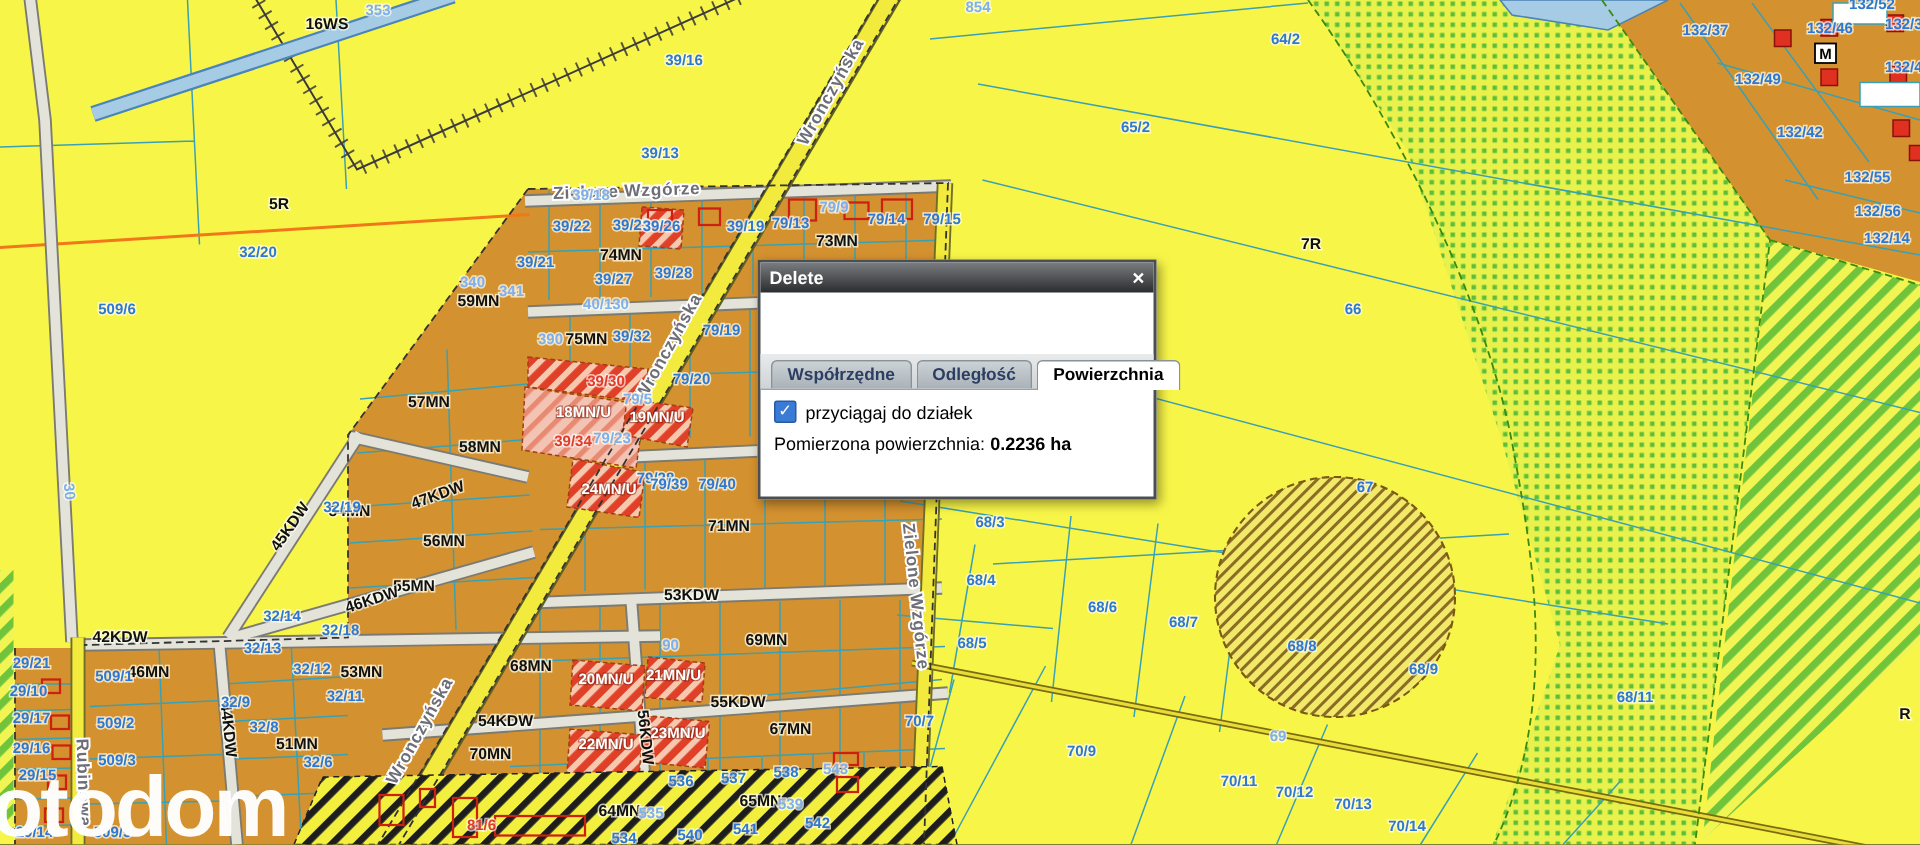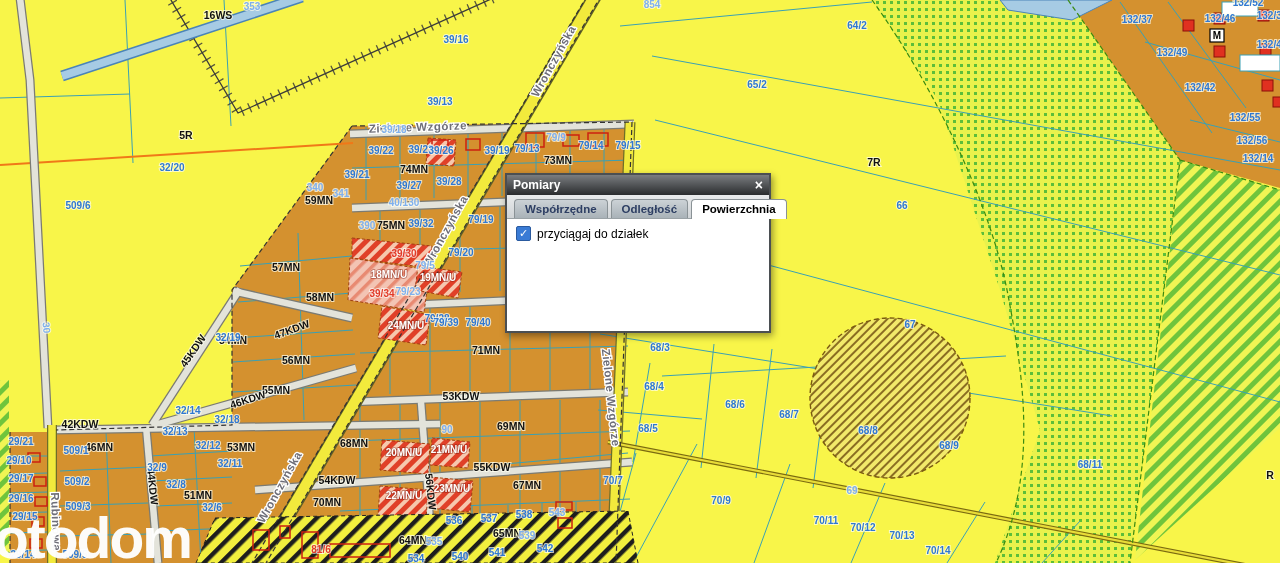--- a/index.html
+++ b/index.html
@@ -15,21 +15,21 @@
   .rd{fill:#e23b28;stroke:rgba(255,255,255,.65);}
   .st{fill:#6e6e78;font-size:11.5px;stroke:#ffffff;stroke-width:2.6px;letter-spacing:.5px;}
   .bx{fill:#000;font-size:10px;}
   .lblbox{fill:#fff;stroke:#000;stroke-width:1.2px;}
 
   
   #dlg{position:absolute;left:505px;top:173px;width:266px;height:160px;background:#fff;border:2px solid #4b4f52;box-shadow:2px 3px 7px rgba(0,0,0,.4);box-sizing:border-box;}
   #dlg .tbar{height:20px;background:linear-gradient(#7a7d80,#2a2c2e);display:flex;align-items:center;padding:0 6px;}
   #dlg .tbar .ttl{color:#fff;font-size:12px;font-weight:bold;flex:1;}
   #dlg .tbar .x{color:#fff;font-size:14px;font-weight:bold;cursor:pointer;line-height:14px;}
-  #dlg .tabs{height:23px;background:linear-gradient(#e9ebec,#cfd3d6);border-bottom:1px solid #9aa2a6;display:flex;align-items:flex-end;padding:0 0 0 7px;}
+  #dlg .tabs{height:23px;background:linear-gradient(#e9ebec,#cfd3d6);border-bottom:1px solid #9aa2a6;display:flex;align-items:flex-end;padding:0 0 0 7px;margin-top:41px;}
   #dlg .tab{font-size:11.5px;font-weight:bold;color:#2d3e63;background:linear-gradient(#ccd2d6,#a9b2b8);border:1px solid #8a9296;border-bottom:none;border-radius:4px 4px 0 0;padding:3px 10px 3px;margin-right:3px;cursor:pointer;}
   #dlg .tab.on{background:#fff;color:#000;position:relative;top:1px;padding-bottom:4px;}
   #dlg .body{padding:7px 9px;font-size:12px;color:#000;}
   #dlg .row{margin-bottom:7px;display:flex;align-items:center;}
   #dlg .cb{width:13px;height:13px;background:#3a7bd5;border:1px solid #2a5a9f;border-radius:2px;color:#fff;font-size:11px;line-height:13px;text-align:center;margin-right:6px;cursor:pointer;flex:0 0 auto;}
   #dlg .val{font-weight:bold;}
   #dlg .lnk{color:#3a7bd5;cursor:pointer;}
 
   
   #wm{position:absolute;left:-6px;top:505px;color:#fff;font-size:57px;font-weight:bold;letter-spacing:-2px;opacity:.97;user-select:none;}
@@ -343,30 +343,34 @@
         <text x="404" y="499" class="lbl wh">22MN/U</text>
         <text x="452" y="492" class="lbl wh">23MN/U</text>
         <text x="321" y="553" class="lbl rd">81/6</text>
         <text x="404" y="257" class="lbl rd">39/30</text>
         <text x="382" y="297" class="lbl rd">39/34</text>
       </g>
   </svg>
 
   <div id="dlg">
     <div class="tbar">
-      <span class="ttl">Pomiary</span>
+      <span class="ttl">Delete</span>
       <span class="x">×</span>
     </div>
     <div class="tabs">
       <span class="tab">Współrzędne</span>
       <span class="tab">Odległość</span>
       <span class="tab on">Powierzchnia</span>
     </div>
     <div class="body">
       <div class="row">
         <span class="cb">✓</span>
         <span>przyciągaj do działek</span>
       </div>
+      <div class="row">
+        <span>Pomierzona powierzchnia:</span>&nbsp;
+        <span class="val">0.2236 ha</span>
+      </div>
     </div>
   </div>
 
   <div id="wm">otodom</div>
 </div>
 
 </body></html>

